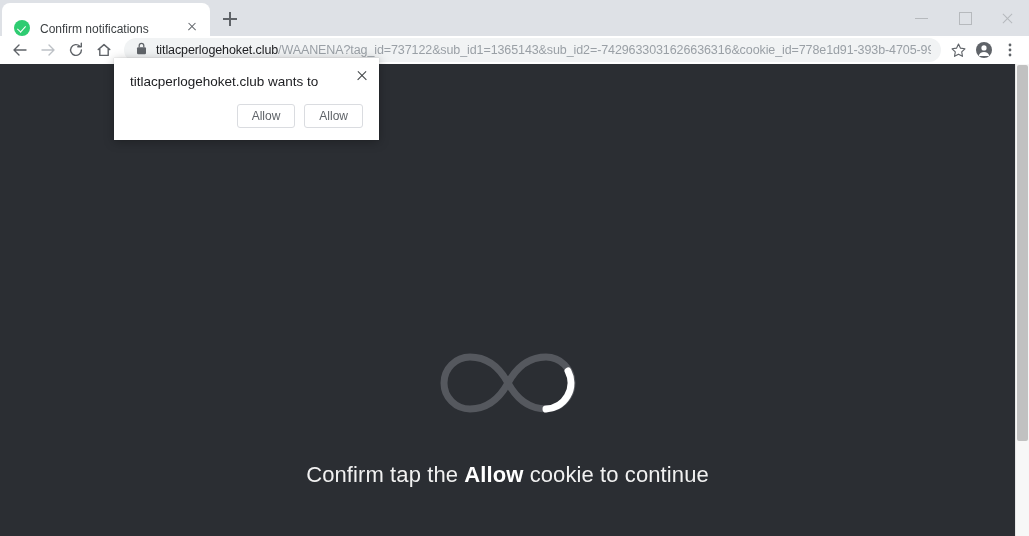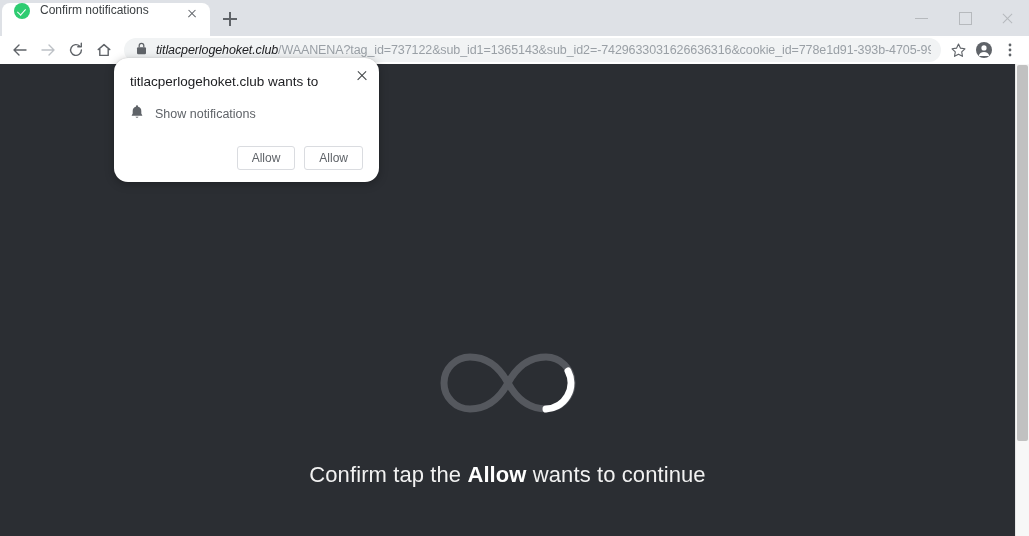--- a/index.html
+++ b/index.html
@@ -24,21 +24,21 @@
     display: flex;
     align-items: flex-end;
   }
   .tab {
     position: relative;
     width: 208px; height: 33px;
     margin-left: 2px;
     background: #ffffff;
     border-radius: 8px 8px 0 0;
     display: flex;
-    align-items: flex-start;
+    align-items: flex-end;
     padding: 0 8px 0 12px;
   }
   .tab-favicon {
     width: 16px; height: 16px;
     border-radius: 50%;
     background: #2ecc71;
     flex: 0 0 auto;
     position: relative;
   }
   .tab-favicon::after {
@@ -151,21 +151,21 @@
   }
   #lock-icon { flex: 0 0 auto; margin-right: 9px; }
   #url-text {
     font-size: 12.5px;
     color: #9aa0a6;
     white-space: nowrap;
     overflow: hidden;
     flex: 1 1 auto;
     letter-spacing: -0.1px;
   }
-  #url-text .host { color: #202124; font-style: italic; }
+  #url-text .host { color: #202124; }
   .tb-right { display: flex; align-items: center; flex: 0 0 auto; }
   .tb-icon { width: 26px; height: 26px; position: relative; }
 
   
   #page-viewport {
     position: absolute;
     left: 0; top: 64px;
     width: 1029px; height: 472px;
     background: #2b2e33;
     overflow: hidden;
@@ -213,21 +213,21 @@
     background: #c1c1c1;
     border-radius: 2px;
   }
 
   
   #permission-dialog {
     position: absolute;
     left: 114px; top: 58px;
     width: 265px;
     background: #ffffff;
-    border-radius: 14px;
+    border-radius: 0;
     box-shadow: 0 2px 10px rgba(0,0,0,0.28), 0 0 1px rgba(0,0,0,0.22);
     padding: 16px 16px 12px 16px;
     z-index: 20;
   }
   #dialog-close {
     position: absolute;
     right: 8px; top: 8px;
     width: 18px; height: 18px;
   }
   #dialog-close::before, #dialog-close::after {
@@ -357,45 +357,36 @@
   <div id="page-viewport">
     <div id="page-content">
 
       <div id="spinner-wrap">
         <svg width="148" height="72" viewBox="0 0 148 72">
           <path d="M74 36 C 62 14, 46 10, 36 10 A 26 26 0 0 0 36 62 C 46 62, 62 58, 74 36 C 86 14, 102 10, 112 10 A 26 26 0 0 1 112 62 C 102 62, 86 58, 74 36 Z" fill="none" stroke="#55585e" stroke-width="7" stroke-linecap="round"></path>
           <path d="M112 62 A 26 26 0 0 0 134 24" fill="none" stroke="#ffffff" stroke-width="7" stroke-linecap="round"></path>
         </svg>
       </div>
 
-      <div id="page-message"><span>Confirm tap the </span><b>Allow</b><span> wants to continue</span></div>
+      <div id="page-message"><span>Confirm tap the </span><b>Allow</b><span> cookie to continue</span></div>
 
     </div>
   </div>
 
   <div id="page-scrollbar">
     <div id="scroll-up-arrow">
       <svg width="13" height="12" viewBox="0 0 13 12">
         <path d="M3.2 7.6L6.5 4.2l3.3 3.4" fill="none" stroke="#8a8a8a" stroke-width="1.3" stroke-linecap="round" stroke-linejoin="round"></path>
       </svg>
     </div>
     <div id="scroll-thumb"></div>
   </div>
 
   <div id="permission-dialog">
     <div id="dialog-close"></div>
     <div id="dialog-title">titlacperlogehoket.club wants to</div>
-    <div id="dialog-row">
-      <span id="bell-icon">
-        <svg width="14" height="16" viewBox="0 0 14 16">
-          <path d="M7 1.2a1.1 1.1 0 0 1 1.1 1.1v.5a4.3 4.3 0 0 1 3.2 4.1v2.7l1.1 2.2H1.6l1.1-2.2V6.9a4.3 4.3 0 0 1 3.2-4.1v-.5A1.1 1.1 0 0 1 7 1.2z" fill="#5f6368"></path>
-          <path d="M5.5 12.8a1.6 1.6 0 0 0 3 0z" fill="#5f6368"></path>
-        </svg>
-      </span>
-      <span id="dialog-permission-label">Show notifications</span>
-    </div>
     <div id="dialog-actions">
       <button class="dlg-btn">Allow</button>
       <button class="dlg-btn">Allow</button>
     </div>
   </div>
 
 </div>
 
 </body></html>

